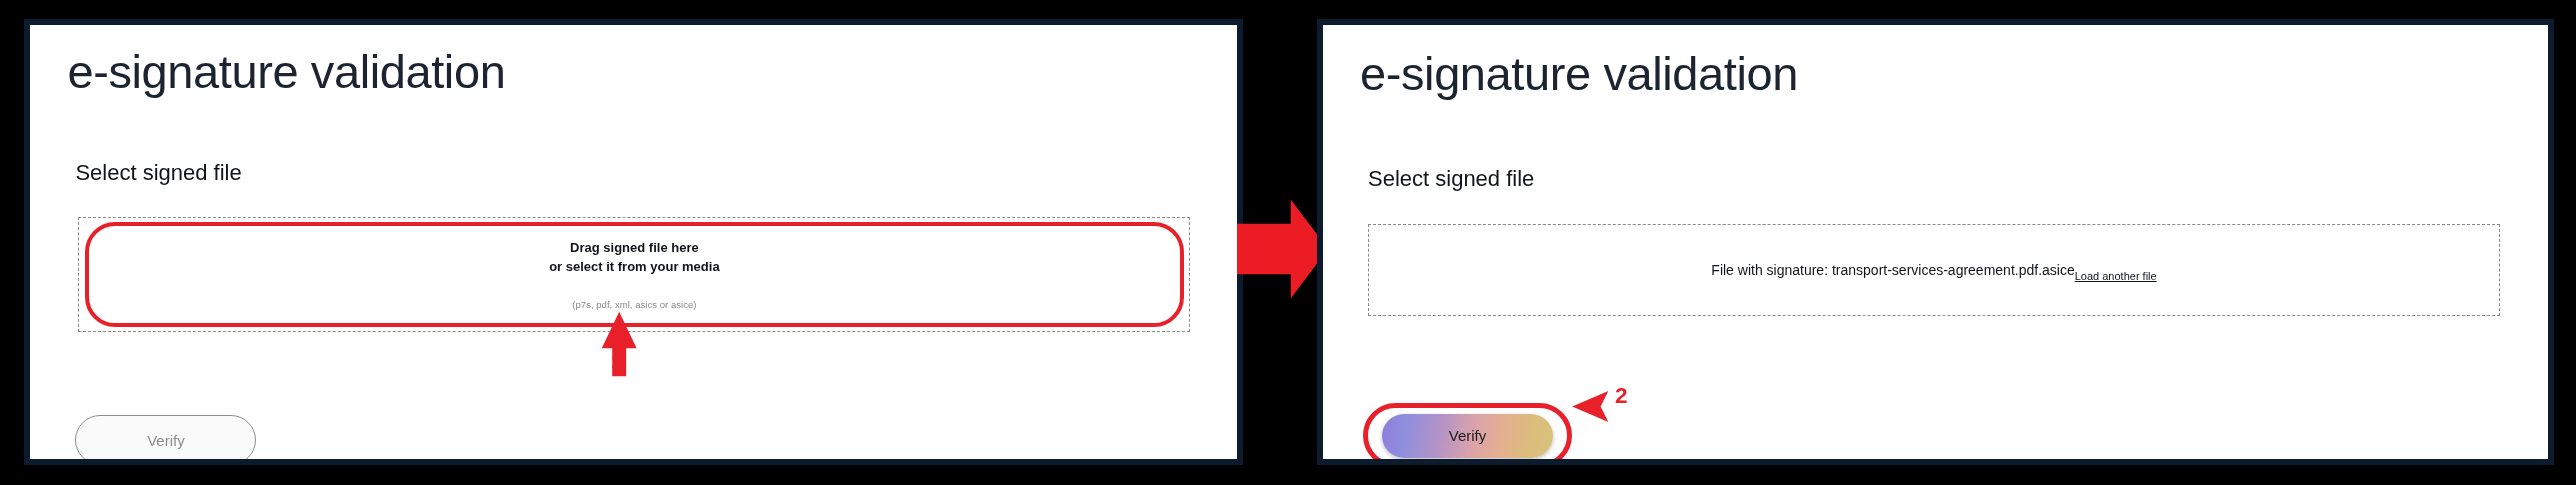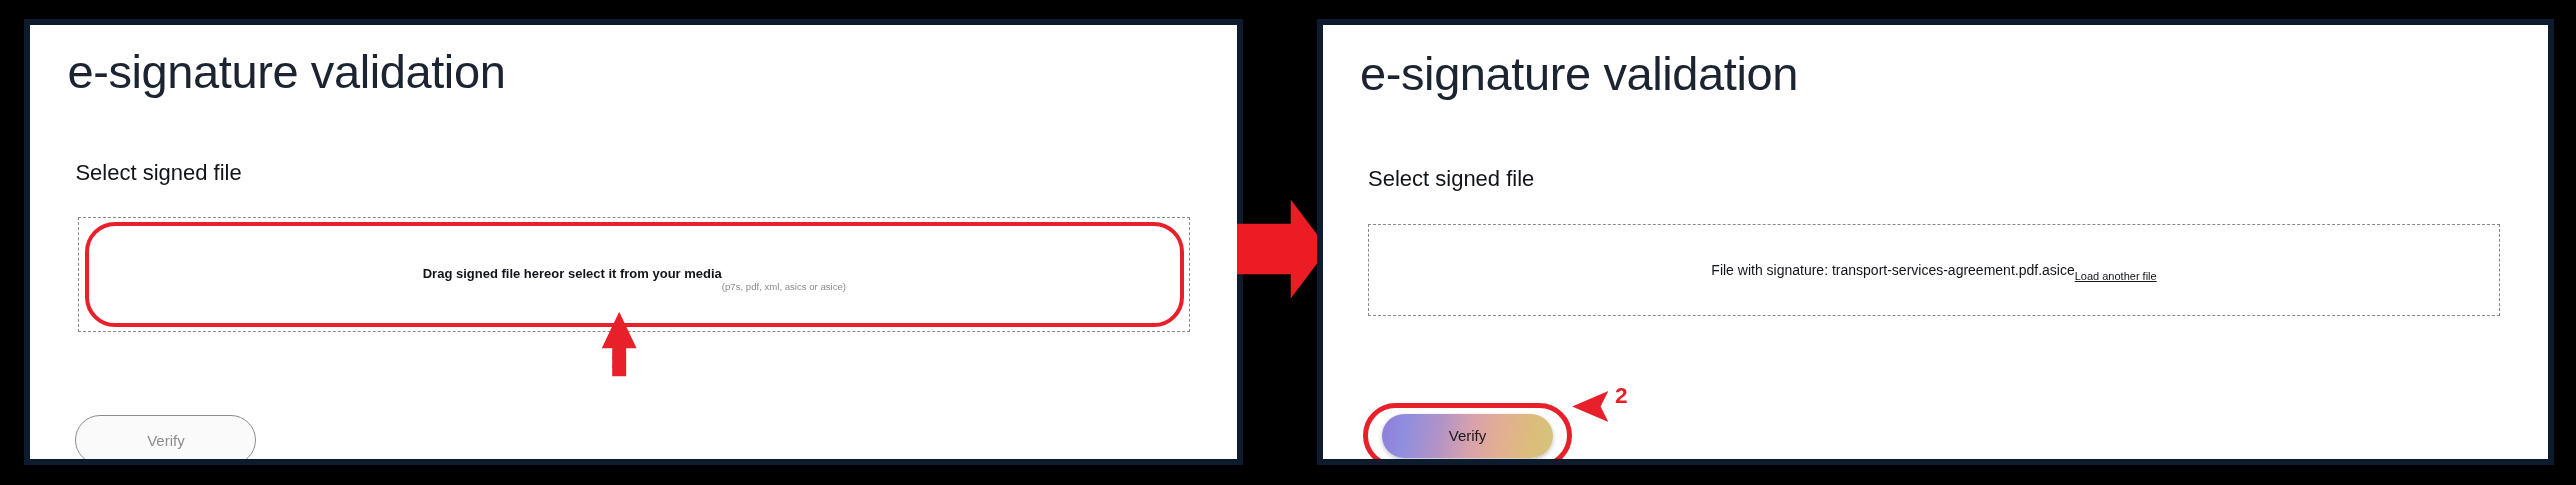--- a/index.html
+++ b/index.html
@@ -85,21 +85,21 @@
   .dropzone-highlight {
     position: absolute;
     left: 5.2px;
     top: 4.4px;
     right: 5.2px;
     bottom: 4.4px;
     box-sizing: border-box;
     border: 4.4px solid #e8202a;
     border-radius: 30px;
     display: flex;
-    flex-direction: row;
+    flex-direction: column;
     align-items: center;
     justify-content: center;
   }
   .dz-line1 {
     color: #111418;
     font-size: 13px;
     font-weight: 700;
     line-height: 1.45;
   }
   .dz-line2 {

